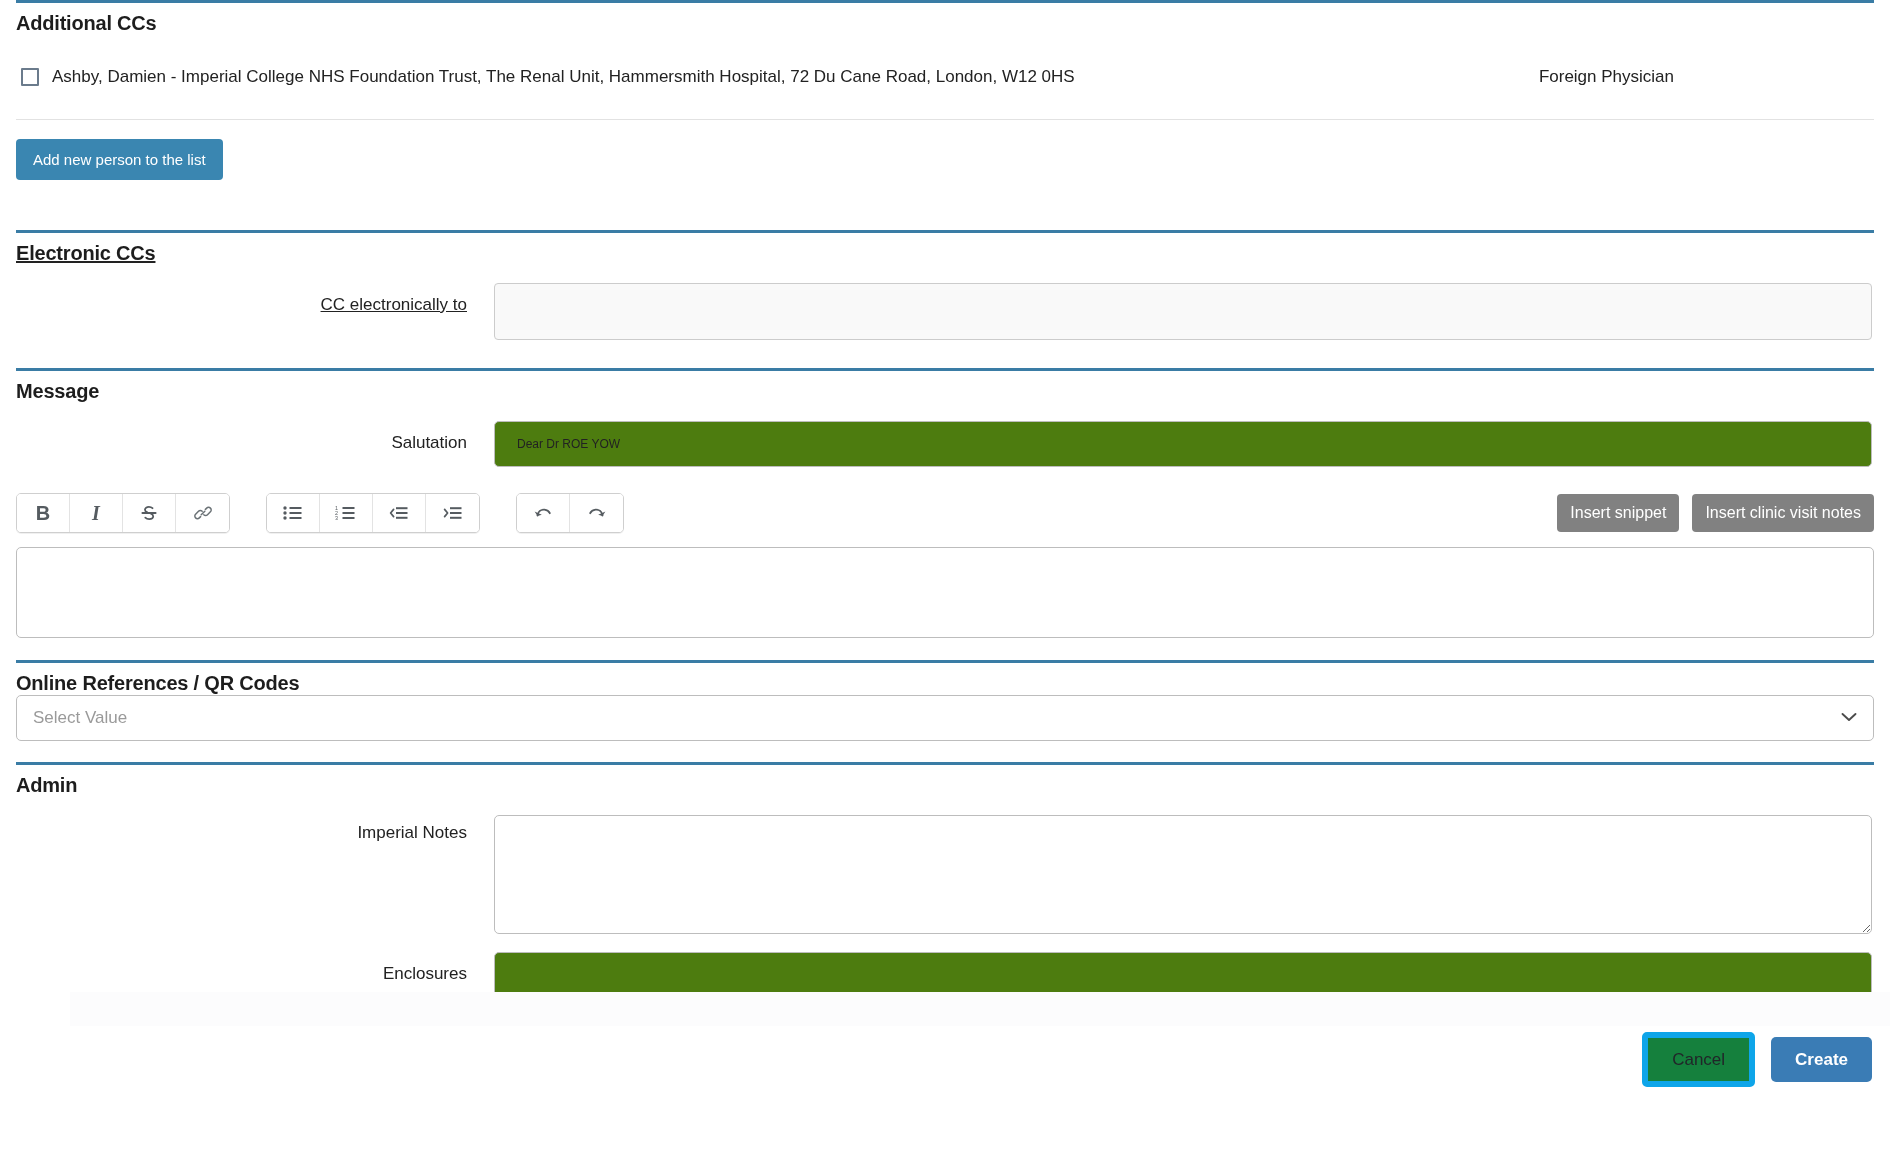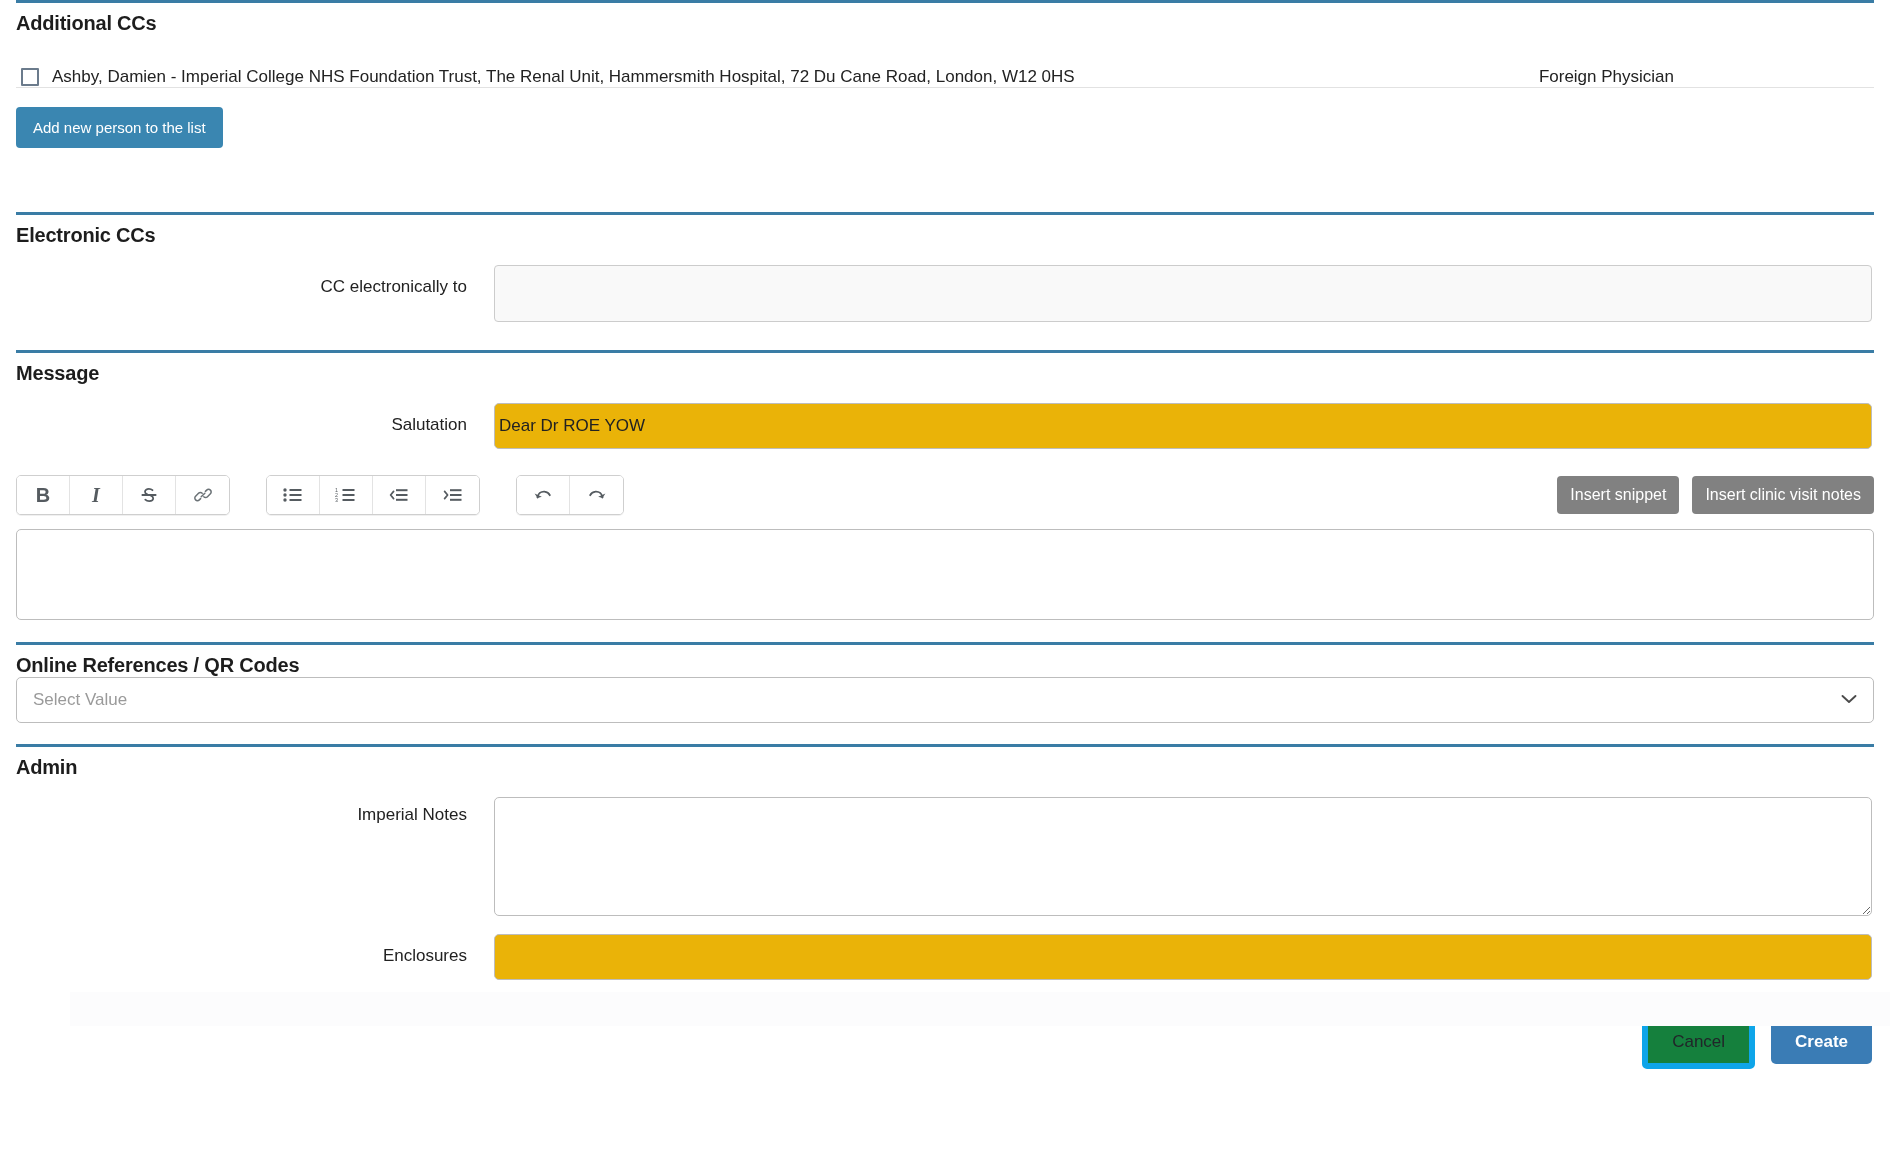--- a/index.html
+++ b/index.html
@@ -32,21 +32,21 @@
     letter-spacing: -0.2px;
     margin: 9px 0 0 0;
     padding: 0;
   }
 
   
   .cc-row {
     display: flex;
     align-items: center;
     border-bottom: 1px solid #e2e2e2;
-    padding: 12px 0 0 0;
+    padding: 12px 0 32px 0;
     margin-top: 20px;
   }
   .cc-check-wrap {
     width: 36px;
     display: flex;
     align-items: center;
     justify-content: flex-start;
     padding-left: 5px;
     border-right: 1px solid transparent;
   }
@@ -113,31 +113,31 @@
     border: 1px solid #cccccc;
     border-radius: 4px;
     font-size: 17px;
     font-family: "Liberation Sans", sans-serif;
     padding: 0 12px;
     color: #222;
   }
   .input-text {
     width: 100%;
     height: 46px;
-    background: #eab308;
+    background: #4d7c0f;
     border: 1px solid #bdbdbd;
     border-radius: 5px;
-    font-size: 17px;
+    font-size: 12px;
     font-family: "Liberation Sans", sans-serif;
-    padding: 0 4px;
+    padding: 0 22px;
     color: #222;
   }
   .input-text::placeholder { color: #9a9a9a; }
 
-  .sec-elec { margin-top: 34px; padding-bottom: 28px; }
+  .sec-elec { margin-top: 20px; padding-bottom: 28px; text-decoration: underline; }
   .sec-msg  { margin-top: 0px; }
 
   
   .toolbar {
     display: flex;
     align-items: center;
     margin-top: 26px;
     height: 40px;
   }
   .tgroup {

